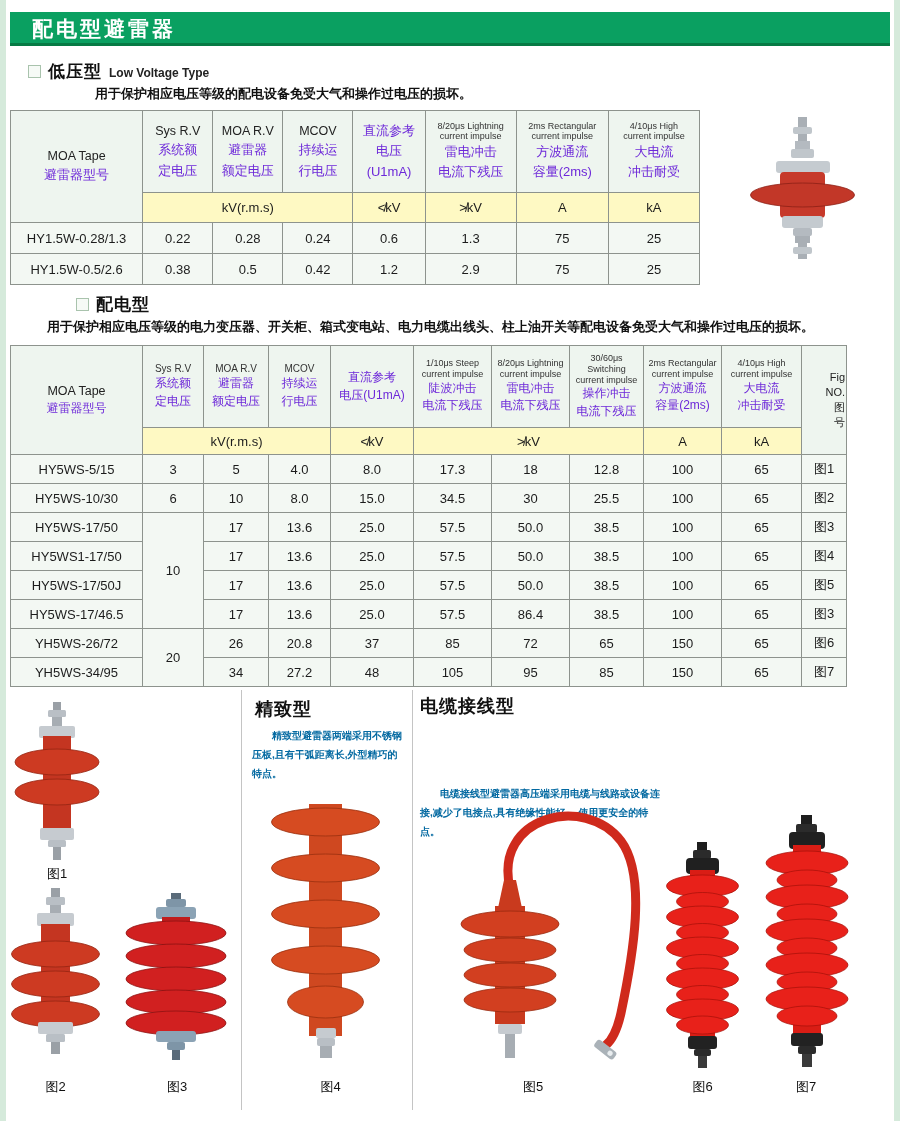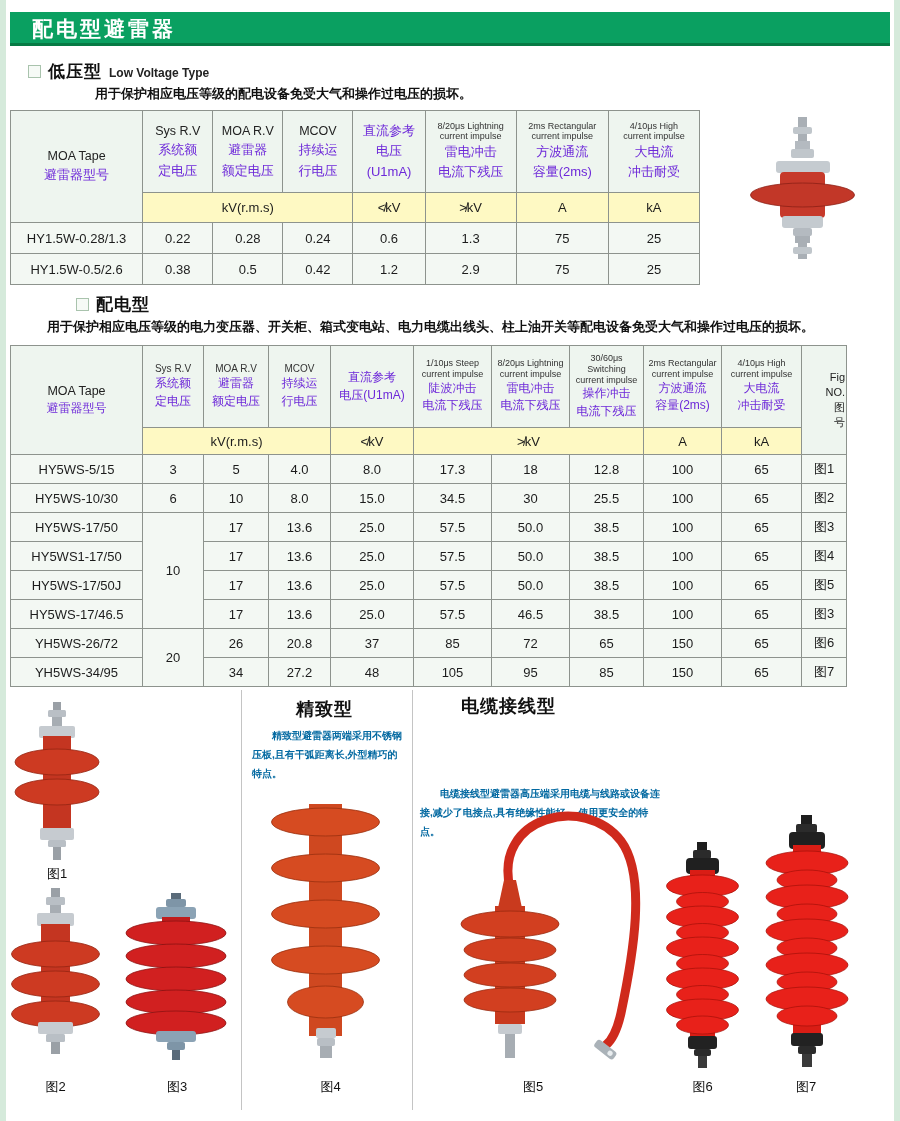--- a/index.html
+++ b/index.html
@@ -36,21 +36,21 @@
   .en-lg{font-size:12.5px;line-height:1.45;color:#222;}
   .en-sm{font-size:9px;line-height:1.2;color:#333;}
   .cn-h{font-size:13px;line-height:1.55;color:#6d28d9;}
   .t2 .cn-h{font-size:12px;line-height:1.45;}
   .t1 .hdr{height:82px;} .t2 .hdr{height:82px;}
   .data td{height:30px;font-size:13px;}
   .t2 .data td{height:28px;}
   .fig-col{font-size:11px;line-height:1.35;color:#222;text-align:right;}
   
   .vdiv{position:absolute;width:1px;background:#c4c4c4;top:690px;height:420px;}
-  .bh{position:absolute;font-size:18px;font-weight:bold;color:#111;letter-spacing:1px;margin-left:41px;}
+  .bh{position:absolute;font-size:18px;font-weight:bold;color:#111;letter-spacing:1px;}
   .bp{position:absolute;font-size:10px;font-weight:bold;line-height:1.9;text-indent:2em;color:#0369a1;}
   .figlabel{position:absolute;font-size:13px;color:#111;text-align:center;}
   svg{display:block;}
 </style>
 </head>
 <body>
 
 <div class="edge left"></div>
 <div class="edge right"></div>
 
@@ -317,21 +317,21 @@
     <td>100</td>
     <td>65</td>
     <td>图5</td>
   </tr>
   <tr class="data">
     <td>HY5WS-17/46.5</td>
     <td>17</td>
     <td>13.6</td>
     <td>25.0</td>
     <td>57.5</td>
-    <td>46.5</td>
+    <td>86.4</td>
     <td>38.5</td>
     <td>100</td>
     <td>65</td>
     <td>图3</td>
   </tr>
   <tr class="data">
     <td>YH5WS-26/72</td>
     <td rowspan="2">20</td>
     <td>26</td>
     <td>20.8</td>

